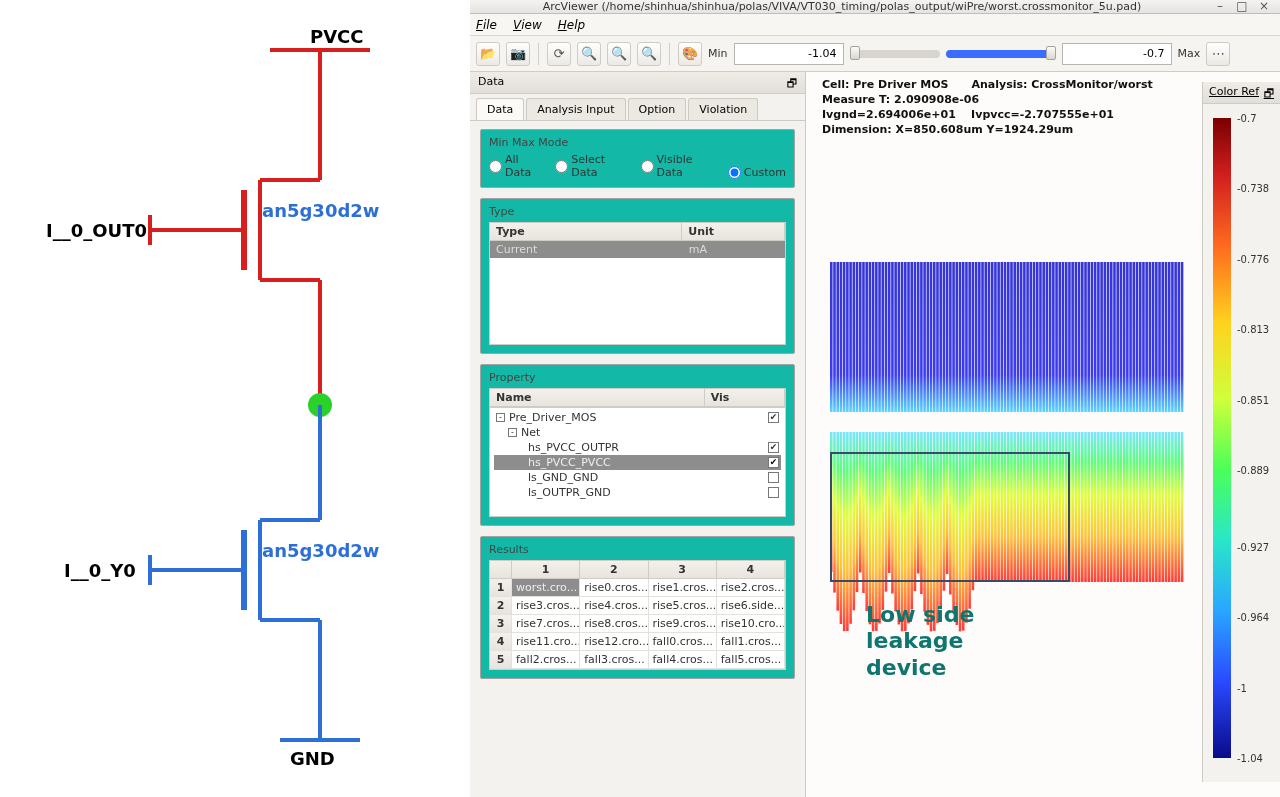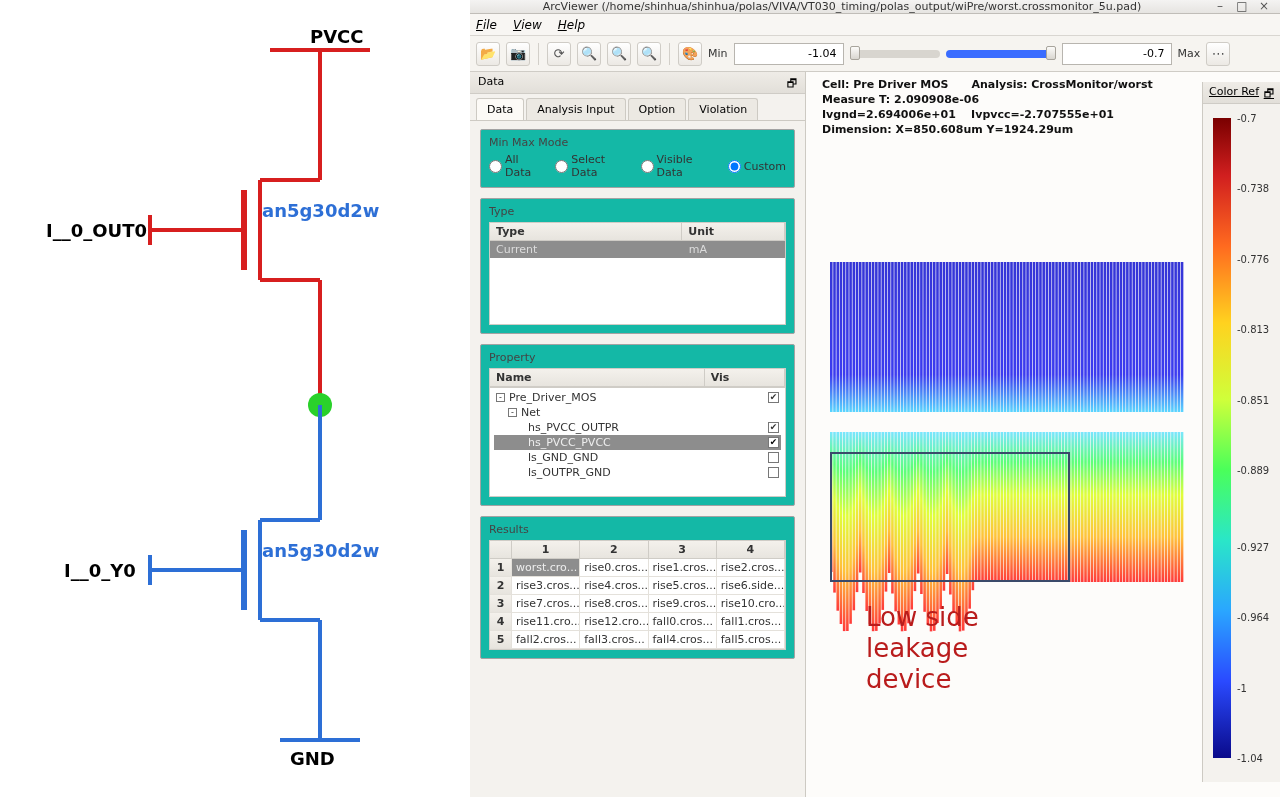--- a/index.html
+++ b/index.html
@@ -31,25 +31,25 @@
 
 .body { display: flex; height: 740px; }
 .left-dock { width: 336px; background: #f4f2ee; border-right: 1px solid #cdcac3; display: flex; flex-direction: column; }
 .dock-title { height: 22px; background: linear-gradient(#efece7,#e2dfd9); border-bottom: 1px solid #cfccc6; font-size: 11px; padding: 3px 8px; display: flex; justify-content: space-between; }
 .tabrow { display: flex; padding: 4px 6px 0 6px; border-bottom: 1px solid #cdcac3; background: #f4f2ee; font-size: 11px; }
 .tab { padding: 4px 10px; border: 1px solid #cdcac3; border-bottom: none; margin-right: 2px; background: #ece9e3; border-radius: 3px 3px 0 0; }
 .tab.active { background: #fcfaf6; }
 .panel { padding: 8px 10px; font-size: 11px; color: #333; }
 .groupbox { border: 1px solid #a3a3a3; border-radius: 2px; margin-bottom: 10px; padding: 6px 8px 8px; background: #14b8a6; }
 .group-title { font-size: 11px; color: #444; margin-bottom: 4px; }
-.radio-row { display: flex; gap: 10px; font-size: 11px; align-items: center; }
+.radio-row { display: flex; gap: 10px; font-size: 11px; align-items: flex-end; }
 .radio-row label { display: flex; align-items: center; gap: 3px; }
 .listhdr { display: flex; background: linear-gradient(#f4f1ec,#e7e4de); border: 1px solid #cfccc6; font-weight: 700; font-size: 11px; }
 .listhdr > div { padding: 2px 6px; border-right: 1px solid #cfccc6; }
-.listbody { border: 1px solid #cfccc6; border-top: none; background: #fff; height: 84px; font-size: 11px; }
+.listbody { border: 1px solid #cfccc6; border-top: none; background: #fff; height: 104px; font-size: 11px; }
 .row-sel { background: #8d8d8d; color: #dcdcdc; display: flex; }
 .row-sel > div { padding: 2px 6px; }
 .property .tree { border: 1px solid #cfccc6; background: #fff; min-height: 110px; font-size: 11px; padding: 2px 4px; }
 .treerow { display: flex; align-items: center; justify-content: space-between; padding: 1px 2px; }
 .treerow .nm { display: flex; align-items: center; gap: 2px; }
 .sq { display: inline-block; width: 9px; height: 9px; border: 1px solid #777; font-size: 8px; line-height: 7px; text-align: center; margin-right: 2px; }
 .chk { width: 11px; height: 11px; border: 1px solid #777; display: inline-block; text-align: center; font-size: 9px; line-height: 9px; }
 .sel-row { background: #8d8d8d; color: #eee; }
 
 .results .rtbl { border: 1px solid #cfccc6; background: #fff; font-size: 11px; }
@@ -58,21 +58,21 @@
 .rtbl .rw { display: grid; grid-template-columns: 22px 1fr 1fr 1fr 1fr; }
 .rtbl .rw div { border-right: 1px solid #e4e1db; border-bottom: 1px solid #e4e1db; padding: 2px 4px; overflow: hidden; white-space: nowrap; }
 .rtbl .rw .rownum { background: linear-gradient(#f4f1ec,#e7e4de); text-align: center; font-weight: 700; }
 .rtbl .rw.sel div:nth-child(2) { background: #8d8d8d; color: #eee; }
 
 .viewer { flex: 1; position: relative; background: #fdfcfa; }
 .viewer .meta { position: absolute; left: 16px; top: 6px; font-size: 11px; font-weight: 700; color: #111; line-height: 1.35; white-space: pre; }
 .viewer .canvas { position: absolute; left: 24px; top: 190px; width: 354px; height: 380px; }
 .viewer .canvas svg { width: 100%; height: 100%; }
 .annot-box { position: absolute; border: 2px solid #3a4a6a; }
-.annot-text { position: absolute; font-weight: 400; font-size: 26px; color: #b91c1c; line-height: 1.2; }
+.annot-text { position: absolute; font-weight: 700; font-size: 22px; color: #0f766e; line-height: 1.2; }
 
 .colorbar-panel { position: absolute; right: 0; top: 82px; width: 78px; height: 700px; background: #f4f2ee; border-left: 1px solid #cdcac3; text-decoration: underline; }
 .colorbar-panel .cb-title { height: 22px; background: linear-gradient(#efece7,#e2dfd9); border-bottom: 1px solid #cfccc6; font-size: 11px; padding: 3px 6px; display: flex; justify-content: space-between; }
 .colorbar { position: absolute; left: 10px; top: 36px; width: 18px; height: 640px; }
 .cb-labels { position: absolute; left: 34px; top: 36px; height: 640px; width: 40px; }
 .cb-labels span { position: absolute; font-size: 10px; color: #333; transform: translateY(-50%); }
 </style>
 </head>
 <body>
 

